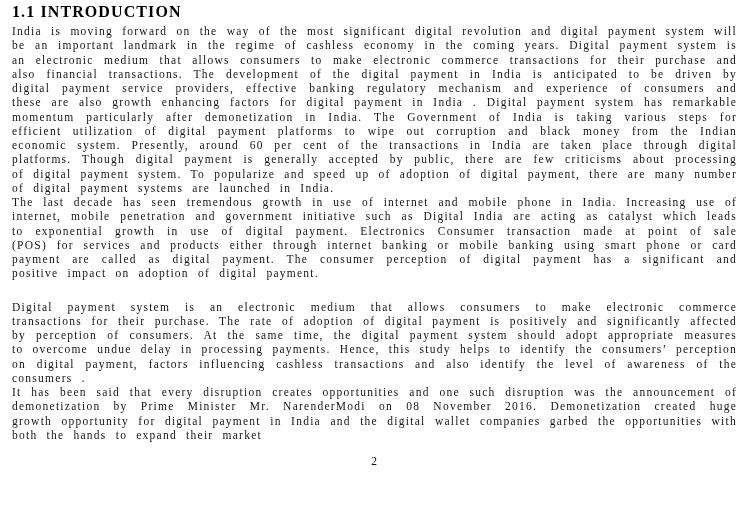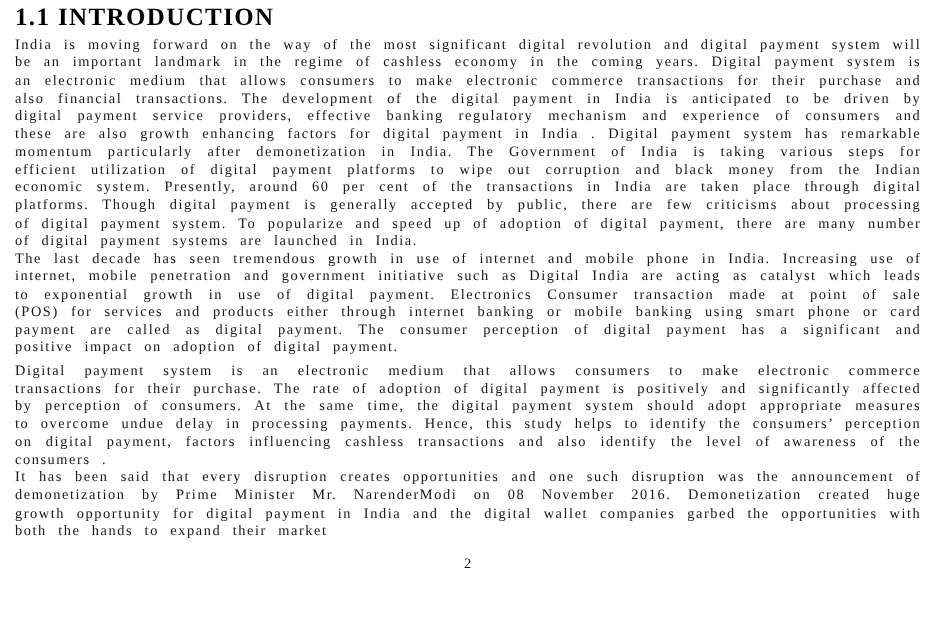--- a/index.html
+++ b/index.html
@@ -16,36 +16,36 @@
     box-sizing: border-box;
     width: 750px;
     height: 513px;
     padding: 3px 13px 0 12px;
     background: #ffffff;
     color: #111111;
     font-family: "Liberation Serif", serif;
   }
   .heading {
     margin: 0 0 3px 0;
-    font-size: 20px;
+    font-size: 16px;
     font-weight: bold;
     letter-spacing: 1.1px;
     color: #000000;
   }
   .para {
     margin: 0;
     font-size: 11.5px;
     line-height: 14.25px;
     text-align: justify;
     letter-spacing: 1.25px;
     word-spacing: 5px;
     color: #151515;
   }
   .para.spaced-before {
-    margin-top: 4px;
+    margin-top: 19px;
     font-family: Liberation Serif, serif;
   }
   .page-number {
     margin-top: 13px;
     text-align: center;
     font-size: 11.5px;
     letter-spacing: 1px;
     color: #151515;
   }
 </style>

